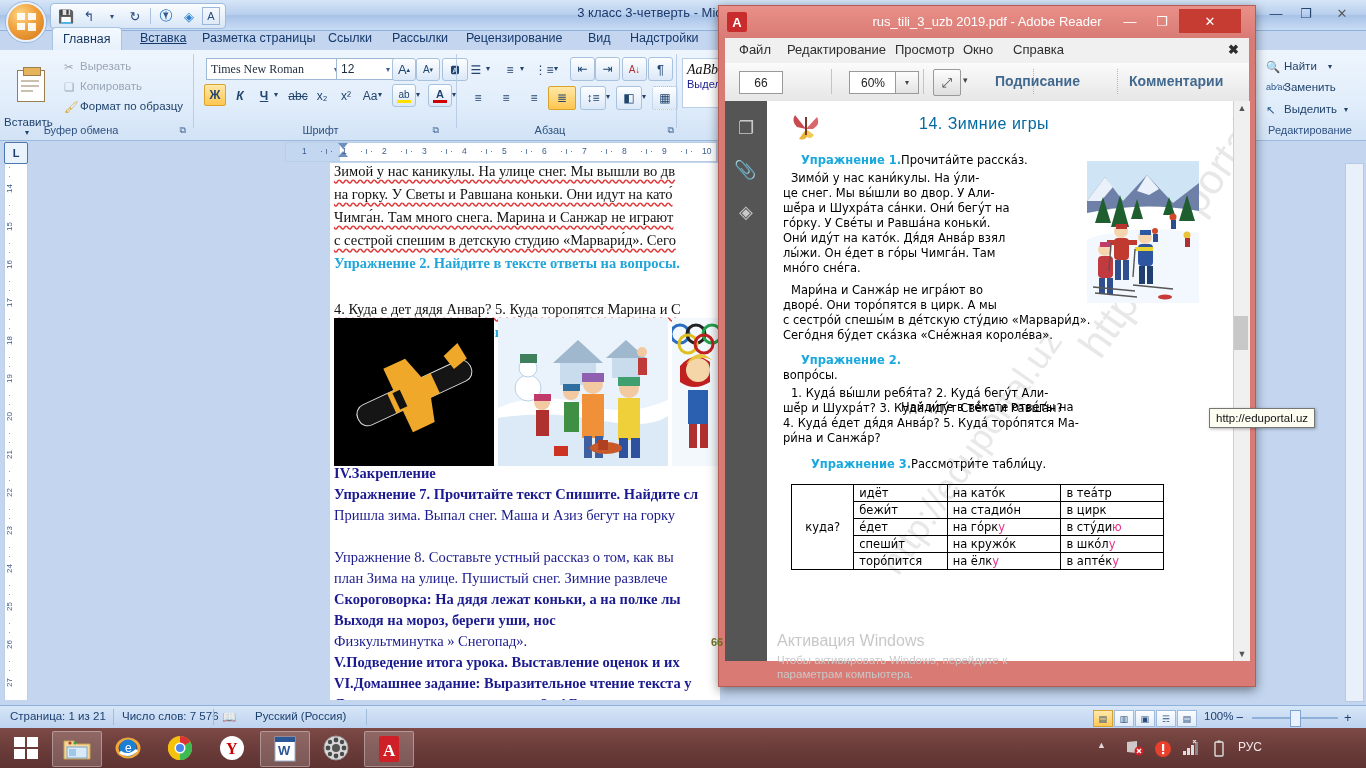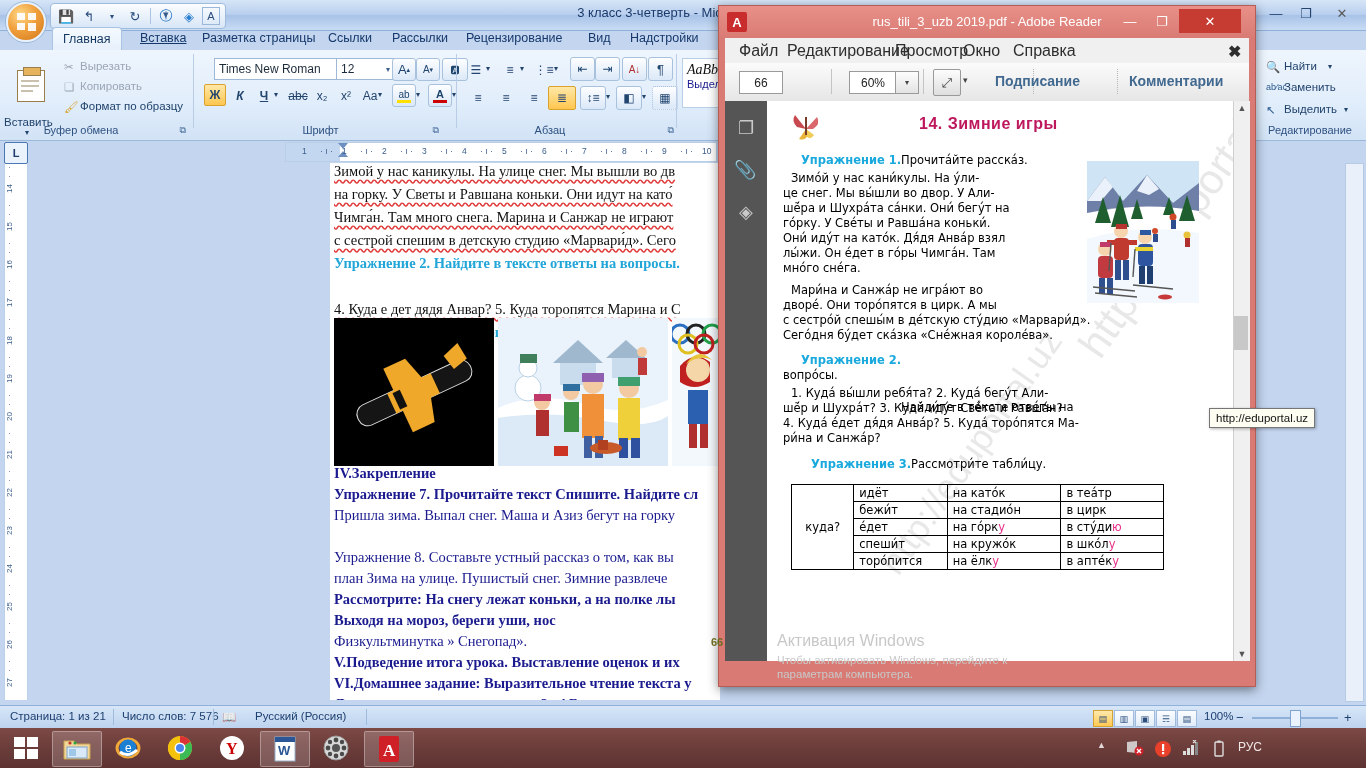--- a/index.html
+++ b/index.html
@@ -124,21 +124,21 @@
   #pdf-title-text{left:0;top:8px;width:536px;text-align:center;font-size:13px;color:#fff;}
   #pdf-icon{left:8px;top:6px;width:20px;height:20px;background:#c92c2c;border-radius:2px;
      display:flex;align-items:center;justify-content:center;color:#fff;font-size:13px;font-weight:bold;}
   .pbtn{position:absolute;top:4px;height:22px;display:flex;align-items:center;justify-content:center;
      color:#fff;font-size:13px;}
   #p-min{left:396px;width:30px;}
   #p-max{left:428px;width:30px;}
   #p-close{left:460px;width:62px;height:24px;top:3px;background:#c63b32;}
 
   #pdf-menubar{left:6px;top:32px;width:524px;height:25px;background:#f0f0f0;}
-  .pmenu{position:absolute;top:4px;font-size:16px;color:#2e2e2e;}
+  .pmenu{position:absolute;top:4px;font-size:13px;color:#2e2e2e;}
   #pdf-toolbar{left:6px;top:57px;width:524px;height:38px;
      background:linear-gradient(to bottom,#fbfbfb,#e6e6e6);border-bottom:1px solid #c8c8c8;}
   #pg-box{left:14px;top:8px;width:42px;height:21px;background:#fff;border:1px solid #9a9a9a;
      display:flex;align-items:center;justify-content:center;font-size:12px;color:#222;}
   #pg-total{left:62px;top:11px;font-size:12px;color:#333;margin-top:45px;}
   #zoom-box{left:124px;top:8px;width:46px;height:21px;background:#fff;border:1px solid #9a9a9a;
      display:flex;align-items:center;justify-content:center;font-size:12px;color:#222;}
   #zoom-drop{left:170px;top:8px;width:22px;height:21px;background:linear-gradient(#fdfdfd,#e3e3e3);
      border:1px solid #9a9a9a;display:flex;align-items:center;justify-content:center;font-size:8px;color:#444;}
   #fit-btn{left:208px;top:6px;width:26px;height:25px;background:linear-gradient(#fdfdfd,#dedede);
@@ -150,21 +150,21 @@
   #pdf-sidebar{left:6px;top:95px;width:42px;height:560px;background:#555;}
   .sbicon{position:absolute;left:8px;width:26px;height:26px;color:#c9c9c9;font-size:18px;
      display:flex;align-items:center;justify-content:center;}
 
   #pdf-page{left:48px;top:95px;width:466px;height:560px;background:#fff;overflow:hidden;}
   #pdf-vscroll{left:514px;top:95px;width:16px;height:560px;background:#f0f0f0;border-left:1px solid #cfcfcf;}
   #pdf-thumb{left:515px;top:310px;width:14px;height:34px;background:#c8c8c8;}
 
   .pline{position:absolute;font-family:"DejaVu Sans", sans-serif;font-size:11.5px;color:#000;white-space:nowrap;}
   .pcyan{color:#19a9dd;font-weight:bold;}
-  #pdf-h{position:absolute;left:152px;top:14px;font-size:16px;color:#be185d;font-weight:bold;letter-spacing:.5px;}
+  #pdf-h{position:absolute;left:152px;top:14px;font-size:16px;color:#0369a1;font-weight:normal;letter-spacing:.5px;}
 
   
   #ptable{position:absolute;left:24px;top:383px;width:373px;border-collapse:collapse;}
   #ptable td{border:1px solid #000;font-family:"DejaVu Sans",sans-serif;font-size:11.5px;
      padding:1px 5px;color:#000;vertical-align:middle;}
   .pmag{color:#e8308a;}
 
   
   #pdf-illu{position:absolute;left:320px;top:60px;width:112px;height:142px;overflow:hidden;border:0;}
 
@@ -247,21 +247,21 @@
       <div class="flatlbl grey" style="left:78px;top:28px;">Копировать</div>
       <div class="flatlbl" style="left:62px;top:48px;color:#d8a22b;">🖌</div>
       <div class="flatlbl" style="left:78px;top:48px;">Формат по образцу</div>
 
       <div class="rglabel" style="left:-16px;">Буфер обмена</div>
       <div style="position:absolute;right:6px;bottom:2px;font-size:9px;color:#3b6295;">⧉</div>
     </div>
     <div class="rsep" style="left:193px;"></div>
 
     <div class="rgroup" style="left:198px;width:245px;">
-      <div class="combo" style="left:16px;top:6px;width:130px;height:20px;">
+      <div class="combo" style="left:8px;top:6px;width:130px;height:20px;font-family:Liberation Serif, serif;">
         <span>Times New Roman</span>
         <span class="arrow">▾</span>
       </div>
       <div class="combo" style="left:138px;top:6px;width:52px;height:20px;">
         <span>12</span>
         <span class="arrow">▾</span>
       </div>
       <div class="btn3d" style="left:194px;top:6px;width:22px;height:21px;font-size:13px;">A<sup style="font-size:7px;">▴</sup></div>
       <div class="btn3d" style="left:218px;top:6px;width:22px;height:21px;font-size:10px;">A<sup style="font-size:7px;">▾</sup></div>
       <div class="btn3d" style="left:244px;top:6px;width:24px;height:21px;font-size:10px;">🅰</div>
@@ -418,21 +418,21 @@
       <div class="doc-line black squig" style="top: 46px;">Чимга́н. Там много снега. Марина и Санжар не играют</div>
       <div class="doc-line black squig" style="top: 69px;">с сестрой спешим в детскую студию «Марвари́д». Сего</div>
       <div class="doc-line cyan" style="top: 92px;">Упражнение 2. Найдите в тексте ответы на вопросы.</div>
       <div class="doc-line black squig" style="top: 138px;">4. Куда е дет дядя Анвар? 5. Куда торопятся Марина и С</div>
       <div class="doc-line cyan" style="top: 161px;">Упражнение 3. Рассмотрите таблицу.</div>
       <div class="doc-line" style="font-weight: bold; top: 302px;">IV.Закрепление</div>
       <div class="doc-line" style="font-weight: bold; top: 323px;">Упражнение 7. Прочитайте текст Спишите. Найдите сл</div>
       <div class="doc-line" style="top: 344px;">Пришла зима. Выпал снег. Маша и Азиз бегут на горку</div>
       <div class="doc-line" style="top: 386px;">Упражнение 8. Составьте устный рассказ о том, как вы</div>
       <div class="doc-line" style="top: 407px;">план  Зима на улице. Пушистый снег.  Зимние развлече</div>
-      <div class="doc-line" style="font-weight: bold; top: 428px;">Рассмотрите: На снегу лежат коньки, а на полке лы</div>
+      <div class="doc-line" style="font-weight: bold; top: 428px;">Скороговорка: На дядя лежат коньки, а на полке лы</div>
       <div class="doc-line" style="font-weight: bold; top: 449px;">Выходя на мороз, береги уши, нос</div>
       <div class="doc-line" style="top: 470px;">Физкультминутка » Снегопад».</div>
       <div class="doc-line" style="font-weight: bold; top: 491px;">V.Подведение итога урока. Выставление оценок и их</div>
       <div class="doc-line" style="font-weight: bold; top: 512px;">VI.Домашнее задание: Выразительное чтение текста у</div>
       <div class="doc-line" style="font-weight: bold; font-style: italic; top: 533px;">Дата урока:_________________            3 «АБ»   класс</div>
     </div>
 
   <div class="abs" id="docimgs">
     <div class="dimg" style="left:0;width:160px;background:#000;">
       <svg viewBox="0 0 160 148" width="160" height="148">

